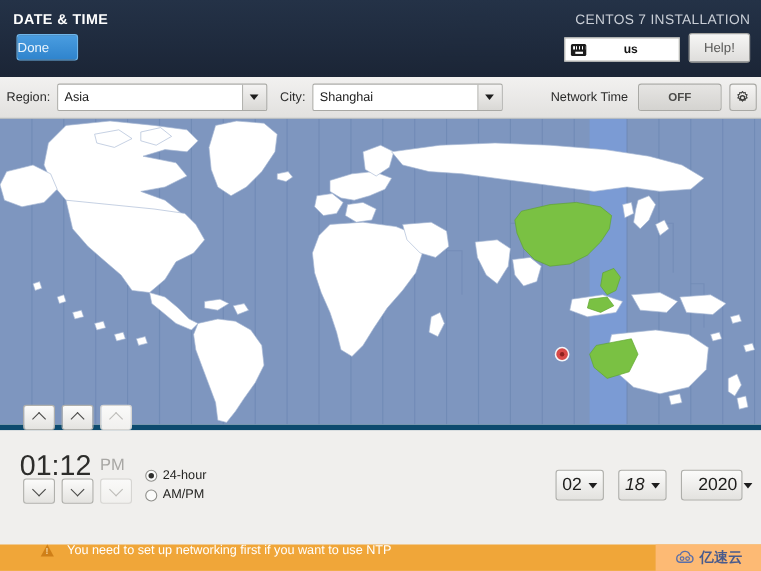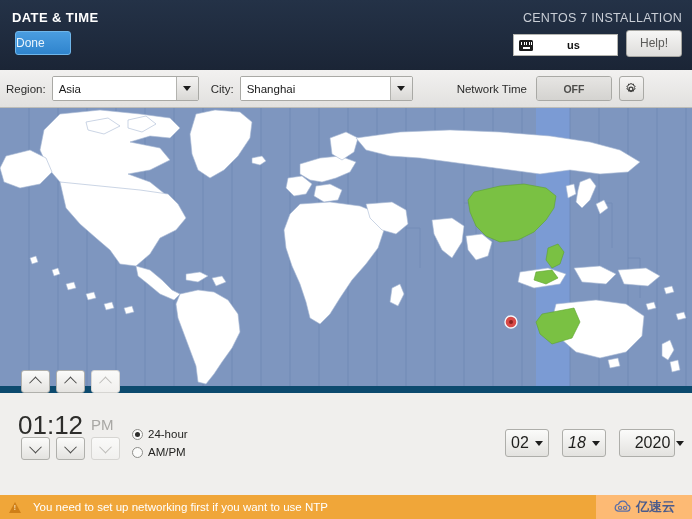--- a/index.html
+++ b/index.html
@@ -127,21 +127,21 @@
   .map {
     position: relative; height: 278px;
     background: #7e96bf; overflow: hidden;
   }
   .map svg { display: block; width: 692px; height: 278px; }
 
   
   .bottom {
     position: relative; height: 118px;
     background: #f0efed;
-    border-top: 7px solid #0c4a6e;
+    border-top: 5px solid #0c4a6e;
   }
   .spin-btn {
     position: absolute; width: 29px; height: 23px;
     background: linear-gradient(180deg,#fbfbfa 0%,#e4e3e0 100%);
     border: 1px solid #b0b0ac; border-radius: 3px;
     display: flex; align-items: center; justify-content: center;
     cursor: pointer;
   }
   .spin-btn.dim {
     background: linear-gradient(180deg,#fafaf9 0%,#f1f0ee 100%);
@@ -175,21 +175,21 @@
     display: flex; align-items: center; justify-content: center;
     gap: 6px; cursor: pointer;
   }
   .date-combo .dval { font-size: 16px; color: #1e1e1c; }
 
   
   .warnbar {
     position: absolute; left: 0; bottom: 0;
     width: 692px; height: 24px;
     background: #f0a639;
-    display: flex; align-items: center;
+    display: flex; align-items: flex-start; padding-left: 28px;
   }
   .warn-ico {
     width: 0; height: 0; margin-left: 9px; flex: none;
     border-left: 6px solid transparent;
     border-right: 6px solid transparent;
     border-bottom: 11px solid #f0a639;
     position: relative;
   }
   .warn-ico::before {
     content: ""; position: absolute; left: -6px; top: 0;
@@ -222,21 +222,21 @@
     <div class="hdr-product">CENTOS 7 INSTALLATION</div>
     <div class="kbd-box">
       <div class="kbd-ico"></div>
       <div class="kbd-lbl">us</div>
     </div>
     <div class="help-btn">Help!</div>
   </div>
 
   <div class="toolbar">
     <div class="tb-label" style="margin-left:6px;">Region:</div>
-    <div class="combo" style="width:147px;margin-left:6px;">
+    <div class="combo" style="width:191px;margin-left:6px;">
       <div class="val">Asia</div>
       <div class="arr">
           <div class="tri-down"></div>
         </div>
     </div>
     <div class="tb-label" style="margin-left:12px;">City:</div>
     <div class="combo" style="width:173px;margin-left:6px;">
       <div class="val">Shanghai</div>
       <div class="arr">
           <div class="tri-down"></div>

